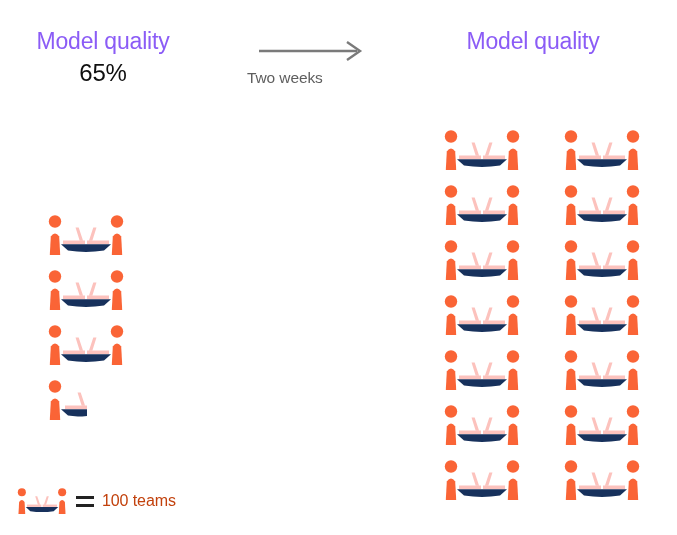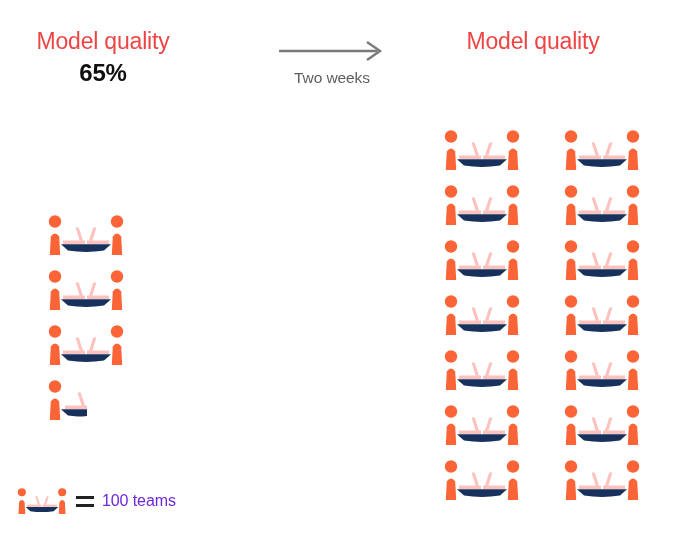--- a/index.html
+++ b/index.html
@@ -25,42 +25,41 @@
   .panel-heading {
     position: absolute;
     text-align: center;
     line-height: 1.25;
   }
   .panel-heading .label {
     display: block;
     font-size: 23px;
     font-weight: 400;
     letter-spacing: -0.2px;
-    color: #ef4444;
+    color: #8b5cf6;
   }
   .panel-heading .value {
     display: block;
     font-size: 24px;
-    font-weight: 700;
+    font-weight: 400;
     letter-spacing: -0.2px;
     color: #0f0f0f;
     margin-top: 2px;
     text-align: center;
   }
 
   #heading-before { left: 4px;   top: 27px; width: 198px; }
   #heading-after  { left: 434px; top: 27px; width: 198px; }
 
   
   .transition {
     position: absolute;
-    left: 267px;
+    left: 247px;
     top: 40px;
     width: 130px;
-    text-align: center;
   }
   .transition .arrow-svg { display: block; margin: 0 auto; }
   .transition .caption {
     display: block;
     font-size: 15.5px;
     color: #5e5e5e;
     margin-top: 7px;
     letter-spacing: -0.1px;
   }
 
@@ -93,21 +92,21 @@
     display: inline-block;
     width: 18px;
     height: 11px;
     border-top: 3px solid #222;
     border-bottom: 3px solid #222;
     box-sizing: border-box;
     margin-top: 1px;
   }
   .legend .legend-text {
     font-size: 16px;
-    color: #6d28d9;
+    color: #c2410c;
     letter-spacing: -0.1px;
     white-space: nowrap;
   }
 </style>
 </head>
 <body>
 
 <div class="stage">
 
   <div class="panel-heading" id="heading-before">

